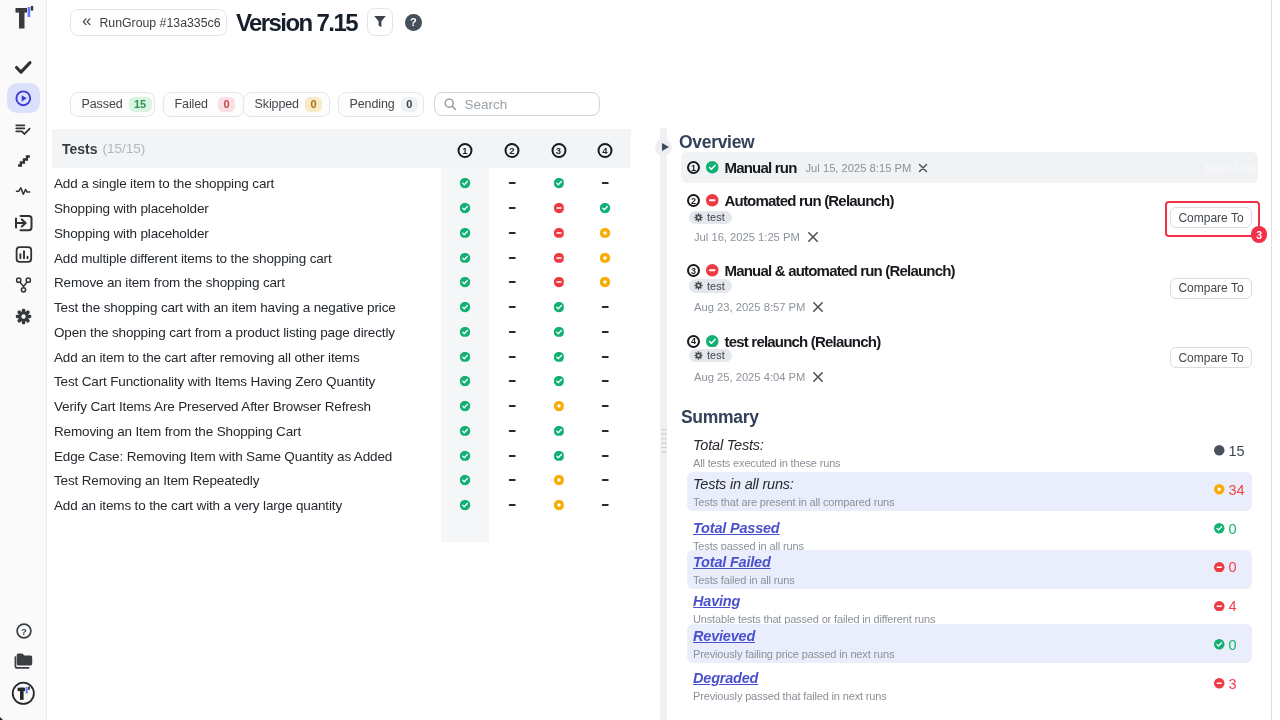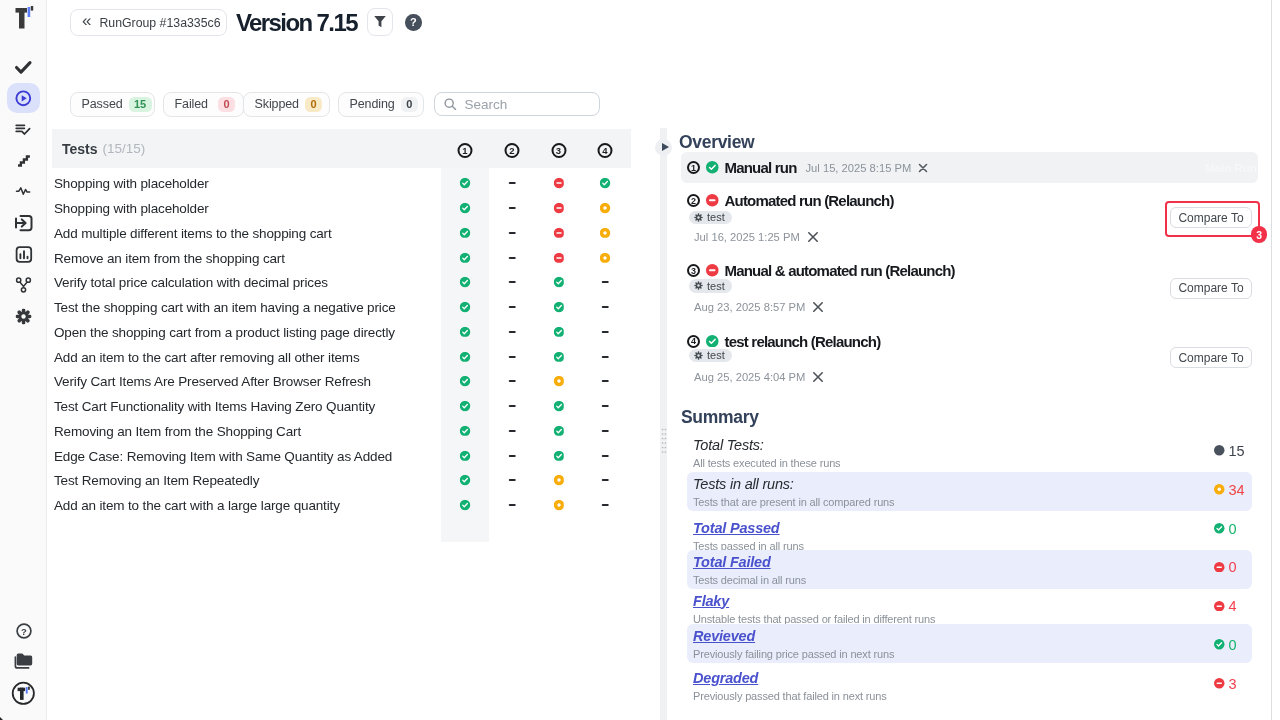--- a/index.html
+++ b/index.html
@@ -170,20 +170,41 @@
     <div id="thead">
       <span class="tl">Tests</span>
         <span class="tc">(15/15)</span>
       <span class="chead" style="left:413px;"><span class="cn">1</span></span>
       <span class="chead" style="left:460px;"><span class="cn">2</span></span>
       <span class="chead" style="left:506.5px;"><span class="cn">3</span></span>
       <span class="chead" style="left:553px;"><span class="cn">4</span></span>
     </div>
     <div id="rows">
       <div class="trow">
+          <span class="tname">Add a single item to the shopping cart</span>
+          <span class="cell" style="left:413px;">
+            <svg width="10.5" height="10.5" viewBox="0 0 13 13" style="display:block">
+              <circle cx="6.5" cy="6.5" r="6.5" fill="#12b173"></circle>
+              <path d="M3.7 6.7l1.9 1.9 3.8-4" stroke="#fff" stroke-width="1.6" fill="none" stroke-linecap="round" stroke-linejoin="round"></path>
+            </svg>
+          </span>
+          <span class="cell" style="left:460px;">
+            <span class="dash"></span>
+          </span>
+          <span class="cell" style="left:506.5px;">
+            <svg width="10.5" height="10.5" viewBox="0 0 13 13" style="display:block">
+              <circle cx="6.5" cy="6.5" r="6.5" fill="#12b173"></circle>
+              <path d="M3.7 6.7l1.9 1.9 3.8-4" stroke="#fff" stroke-width="1.6" fill="none" stroke-linecap="round" stroke-linejoin="round"></path>
+            </svg>
+          </span>
+          <span class="cell" style="left:553px;">
+            <span class="dash"></span>
+          </span>
+        </div>
+      <div class="trow">
           <span class="tname">Shopping with placeholder</span>
           <span class="cell" style="left:413px;">
             <svg width="10.5" height="10.5" viewBox="0 0 13 13" style="display:block">
               <circle cx="6.5" cy="6.5" r="6.5" fill="#12b173"></circle>
               <path d="M3.7 6.7l1.9 1.9 3.8-4" stroke="#fff" stroke-width="1.6" fill="none" stroke-linecap="round" stroke-linejoin="round"></path>
             </svg>
           </span>
           <span class="cell" style="left:460px;">
             <span class="dash"></span>
           </span>
@@ -266,41 +287,20 @@
             </svg>
           </span>
           <span class="cell" style="left:553px;">
             <svg width="10.5" height="10.5" viewBox="0 0 13 13" style="display:block">
               <circle cx="6.5" cy="6.5" r="6.5" fill="#f8ad0a"></circle>
               <circle cx="6.5" cy="6.5" r="2.1" fill="#fff"></circle>
             </svg>
           </span>
         </div>
       <div class="trow">
-          <span class="tname">Verify total price calculation with decimal prices</span>
-          <span class="cell" style="left:413px;">
-            <svg width="10.5" height="10.5" viewBox="0 0 13 13" style="display:block">
-              <circle cx="6.5" cy="6.5" r="6.5" fill="#12b173"></circle>
-              <path d="M3.7 6.7l1.9 1.9 3.8-4" stroke="#fff" stroke-width="1.6" fill="none" stroke-linecap="round" stroke-linejoin="round"></path>
-            </svg>
-          </span>
-          <span class="cell" style="left:460px;">
-            <span class="dash"></span>
-          </span>
-          <span class="cell" style="left:506.5px;">
-            <svg width="10.5" height="10.5" viewBox="0 0 13 13" style="display:block">
-              <circle cx="6.5" cy="6.5" r="6.5" fill="#12b173"></circle>
-              <path d="M3.7 6.7l1.9 1.9 3.8-4" stroke="#fff" stroke-width="1.6" fill="none" stroke-linecap="round" stroke-linejoin="round"></path>
-            </svg>
-          </span>
-          <span class="cell" style="left:553px;">
-            <span class="dash"></span>
-          </span>
-        </div>
-      <div class="trow">
           <span class="tname">Test the shopping cart with an item having a negative price</span>
           <span class="cell" style="left:413px;">
             <svg width="10.5" height="10.5" viewBox="0 0 13 13" style="display:block">
               <circle cx="6.5" cy="6.5" r="6.5" fill="#12b173"></circle>
               <path d="M3.7 6.7l1.9 1.9 3.8-4" stroke="#fff" stroke-width="1.6" fill="none" stroke-linecap="round" stroke-linejoin="round"></path>
             </svg>
           </span>
           <span class="cell" style="left:460px;">
             <span class="dash"></span>
           </span>
@@ -330,20 +330,41 @@
               <circle cx="6.5" cy="6.5" r="6.5" fill="#12b173"></circle>
               <path d="M3.7 6.7l1.9 1.9 3.8-4" stroke="#fff" stroke-width="1.6" fill="none" stroke-linecap="round" stroke-linejoin="round"></path>
             </svg>
           </span>
           <span class="cell" style="left:553px;">
             <span class="dash"></span>
           </span>
         </div>
       <div class="trow">
           <span class="tname">Add an item to the cart after removing all other items</span>
+          <span class="cell" style="left:413px;">
+            <svg width="10.5" height="10.5" viewBox="0 0 13 13" style="display:block">
+              <circle cx="6.5" cy="6.5" r="6.5" fill="#12b173"></circle>
+              <path d="M3.7 6.7l1.9 1.9 3.8-4" stroke="#fff" stroke-width="1.6" fill="none" stroke-linecap="round" stroke-linejoin="round"></path>
+            </svg>
+          </span>
+          <span class="cell" style="left:460px;">
+            <span class="dash"></span>
+          </span>
+          <span class="cell" style="left:506.5px;">
+            <svg width="10.5" height="10.5" viewBox="0 0 13 13" style="display:block">
+              <circle cx="6.5" cy="6.5" r="6.5" fill="#12b173"></circle>
+              <path d="M3.7 6.7l1.9 1.9 3.8-4" stroke="#fff" stroke-width="1.6" fill="none" stroke-linecap="round" stroke-linejoin="round"></path>
+            </svg>
+          </span>
+          <span class="cell" style="left:553px;">
+            <span class="dash"></span>
+          </span>
+        </div>
+      <div class="trow">
+          <span class="tname">Test Cart Functionality with Items Having Zero Quantity</span>
           <span class="cell" style="left:413px;">
             <svg width="10.5" height="10.5" viewBox="0 0 13 13" style="display:block">
               <circle cx="6.5" cy="6.5" r="6.5" fill="#12b173"></circle>
               <path d="M3.7 6.7l1.9 1.9 3.8-4" stroke="#fff" stroke-width="1.6" fill="none" stroke-linecap="round" stroke-linejoin="round"></path>
             </svg>
           </span>
           <span class="cell" style="left:460px;">
             <span class="dash"></span>
           </span>
           <span class="cell" style="left:506.5px;">
@@ -371,41 +392,20 @@
             <svg width="10.5" height="10.5" viewBox="0 0 13 13" style="display:block">
               <circle cx="6.5" cy="6.5" r="6.5" fill="#f8ad0a"></circle>
               <circle cx="6.5" cy="6.5" r="2.1" fill="#fff"></circle>
             </svg>
           </span>
           <span class="cell" style="left:553px;">
             <span class="dash"></span>
           </span>
         </div>
       <div class="trow">
-          <span class="tname">Test Cart Functionality with Items Having Zero Quantity</span>
-          <span class="cell" style="left:413px;">
-            <svg width="10.5" height="10.5" viewBox="0 0 13 13" style="display:block">
-              <circle cx="6.5" cy="6.5" r="6.5" fill="#12b173"></circle>
-              <path d="M3.7 6.7l1.9 1.9 3.8-4" stroke="#fff" stroke-width="1.6" fill="none" stroke-linecap="round" stroke-linejoin="round"></path>
-            </svg>
-          </span>
-          <span class="cell" style="left:460px;">
-            <span class="dash"></span>
-          </span>
-          <span class="cell" style="left:506.5px;">
-            <svg width="10.5" height="10.5" viewBox="0 0 13 13" style="display:block">
-              <circle cx="6.5" cy="6.5" r="6.5" fill="#12b173"></circle>
-              <path d="M3.7 6.7l1.9 1.9 3.8-4" stroke="#fff" stroke-width="1.6" fill="none" stroke-linecap="round" stroke-linejoin="round"></path>
-            </svg>
-          </span>
-          <span class="cell" style="left:553px;">
-            <span class="dash"></span>
-          </span>
-        </div>
-      <div class="trow">
           <span class="tname">Removing an Item from the Shopping Cart</span>
           <span class="cell" style="left:413px;">
             <svg width="10.5" height="10.5" viewBox="0 0 13 13" style="display:block">
               <circle cx="6.5" cy="6.5" r="6.5" fill="#12b173"></circle>
               <path d="M3.7 6.7l1.9 1.9 3.8-4" stroke="#fff" stroke-width="1.6" fill="none" stroke-linecap="round" stroke-linejoin="round"></path>
             </svg>
           </span>
           <span class="cell" style="left:460px;">
             <span class="dash"></span>
           </span>
@@ -455,21 +455,21 @@
             <svg width="10.5" height="10.5" viewBox="0 0 13 13" style="display:block">
               <circle cx="6.5" cy="6.5" r="6.5" fill="#f8ad0a"></circle>
               <circle cx="6.5" cy="6.5" r="2.1" fill="#fff"></circle>
             </svg>
           </span>
           <span class="cell" style="left:553px;">
             <span class="dash"></span>
           </span>
         </div>
       <div class="trow">
-          <span class="tname">Add an item to the cart with a large large quantity</span>
+          <span class="tname">Add an items to the cart with a very large quantity</span>
           <span class="cell" style="left:413px;">
             <svg width="10.5" height="10.5" viewBox="0 0 13 13" style="display:block">
               <circle cx="6.5" cy="6.5" r="6.5" fill="#12b173"></circle>
               <path d="M3.7 6.7l1.9 1.9 3.8-4" stroke="#fff" stroke-width="1.6" fill="none" stroke-linecap="round" stroke-linejoin="round"></path>
             </svg>
           </span>
           <span class="cell" style="left:460px;">
             <span class="dash"></span>
           </span>
           <span class="cell" style="left:506.5px;">
@@ -617,31 +617,31 @@
   </div>
   <div class="sval abs" style="left:1214px;top:520.5px;color:#16b36a;">
       <svg width="10.5" height="10.5" viewBox="0 0 13 13" style="display:block">
         <circle cx="6.5" cy="6.5" r="6.5" fill="#12b173"></circle>
         <path d="M3.7 6.7l1.9 1.9 3.8-4" stroke="#fff" stroke-width="1.6" fill="none" stroke-linecap="round" stroke-linejoin="round"></path>
       </svg>
       <span>0</span>
     </div>
   <div class="srow abs lav" style="top:549.5px;">
     <div class="stitle"><a>Total Failed</a></div>
-    <div class="sdesc">Tests decimal in all runs</div>
+    <div class="sdesc">Tests failed in all runs</div>
   </div>
   <div class="sval abs" style="left:1214px;top:559.0px;color:#f2404f;">
       <svg width="10.5" height="10.5" viewBox="0 0 13 13" style="display:block">
         <circle cx="6.5" cy="6.5" r="6.5" fill="#ee3a43"></circle>
         <rect x="3.1" y="5.45" width="6.8" height="2.1" rx="1" fill="#fff"></rect>
       </svg>
       <span>0</span>
     </div>
   <div class="srow abs" style="top:588.5px;">
-    <div class="stitle"><a>Flaky</a></div>
+    <div class="stitle"><a>Having</a></div>
     <div class="sdesc">Unstable tests that passed or failed in different runs</div>
   </div>
   <div class="sval abs" style="left:1214px;top:598.0px;color:#f2404f;">
       <svg width="10.5" height="10.5" viewBox="0 0 13 13" style="display:block">
         <circle cx="6.5" cy="6.5" r="6.5" fill="#ee3a43"></circle>
         <rect x="3.1" y="5.45" width="6.8" height="2.1" rx="1" fill="#fff"></rect>
       </svg>
       <span>4</span>
     </div>
   <div class="srow abs lav" style="top:624px;">

